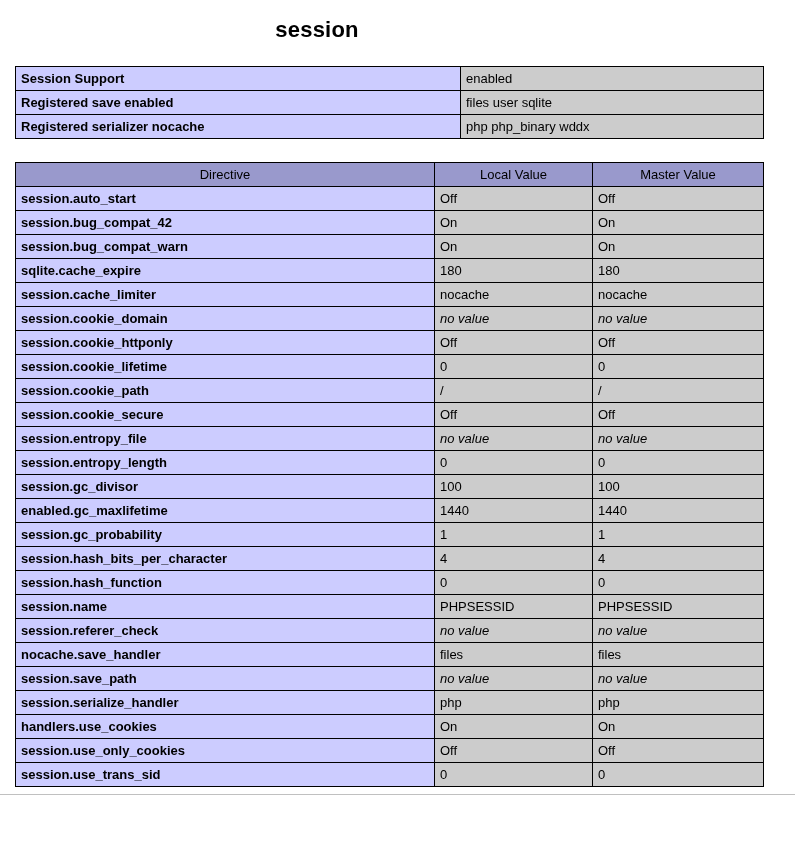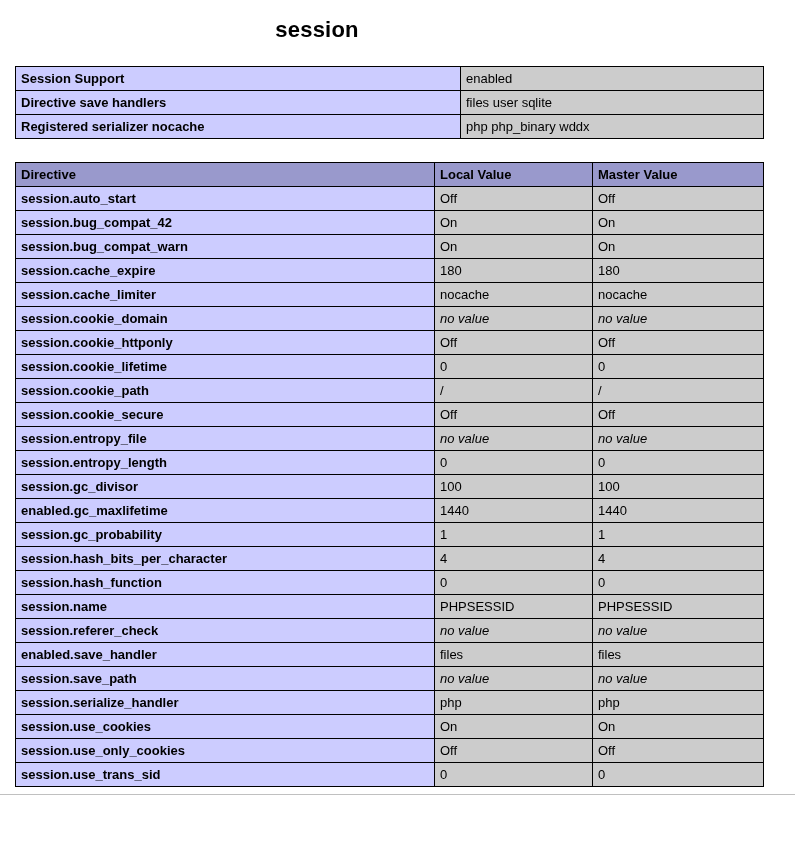--- a/index.html
+++ b/index.html
@@ -31,22 +31,22 @@
   td, th {
     border: 1px solid #000000;
     font-size: 13px;
     padding: 4px 5px;
     vertical-align: baseline;
     overflow: hidden;
     white-space: nowrap;
   }
   th.h {
     background-color: var(--header-bg, #9999cc);
-    font-weight: bold;
-    text-align: left;
+    font-weight: normal;
+    text-align: center;
   }
   td.e {
     background-color: var(--label-bg, #ccccff);
     font-weight: bold;
     text-align: left;
   }
   td.v {
     background-color: var(--value-bg, #cccccc);
     font-weight: normal;
     text-align: left;
@@ -83,21 +83,21 @@
     <colgroup>
         <col class="c-label">
         <col class="c-value">
       </colgroup>
     <tbody>
         <tr>
           <td class="e">Session Support</td>
           <td class="v">enabled</td>
         </tr>
         <tr>
-          <td class="e">Directive save handlers</td>
+          <td class="e">Registered save enabled</td>
           <td class="v">files user sqlite</td>
         </tr>
         <tr>
           <td class="e">Registered serializer nocache</td>
           <td class="v">php php_binary wddx</td>
         </tr>
       </tbody>
   </table>
 
   <div class="tbl-gap"></div>
@@ -125,21 +125,21 @@
           <td class="e">session.bug_compat_42</td>
           <td class="v">On</td>
           <td class="v">On</td>
         </tr>
         <tr>
           <td class="e">session.bug_compat_warn</td>
           <td class="v">On</td>
           <td class="v">On</td>
         </tr>
         <tr>
-          <td class="e">session.cache_expire</td>
+          <td class="e">sqlite.cache_expire</td>
           <td class="v">180</td>
           <td class="v">180</td>
         </tr>
         <tr>
           <td class="e">session.cache_limiter</td>
           <td class="v">nocache</td>
           <td class="v">nocache</td>
         </tr>
         <tr>
           <td class="e">session.cookie_domain</td>
@@ -205,36 +205,36 @@
           <td class="e">session.name</td>
           <td class="v">PHPSESSID</td>
           <td class="v">PHPSESSID</td>
         </tr>
         <tr>
           <td class="e">session.referer_check</td>
           <td class="v"><span class="novalue">no value</span></td>
           <td class="v"><span class="novalue">no value</span></td>
         </tr>
         <tr>
-          <td class="e">enabled.save_handler</td>
+          <td class="e">nocache.save_handler</td>
           <td class="v">files</td>
           <td class="v">files</td>
         </tr>
         <tr>
           <td class="e">session.save_path</td>
           <td class="v"><span class="novalue">no value</span></td>
           <td class="v"><span class="novalue">no value</span></td>
         </tr>
         <tr>
           <td class="e">session.serialize_handler</td>
           <td class="v">php</td>
           <td class="v">php</td>
         </tr>
         <tr>
-          <td class="e">session.use_cookies</td>
+          <td class="e">handlers.use_cookies</td>
           <td class="v">On</td>
           <td class="v">On</td>
         </tr>
         <tr>
           <td class="e">session.use_only_cookies</td>
           <td class="v">Off</td>
           <td class="v">Off</td>
         </tr>
         <tr>
           <td class="e">session.use_trans_sid</td>

